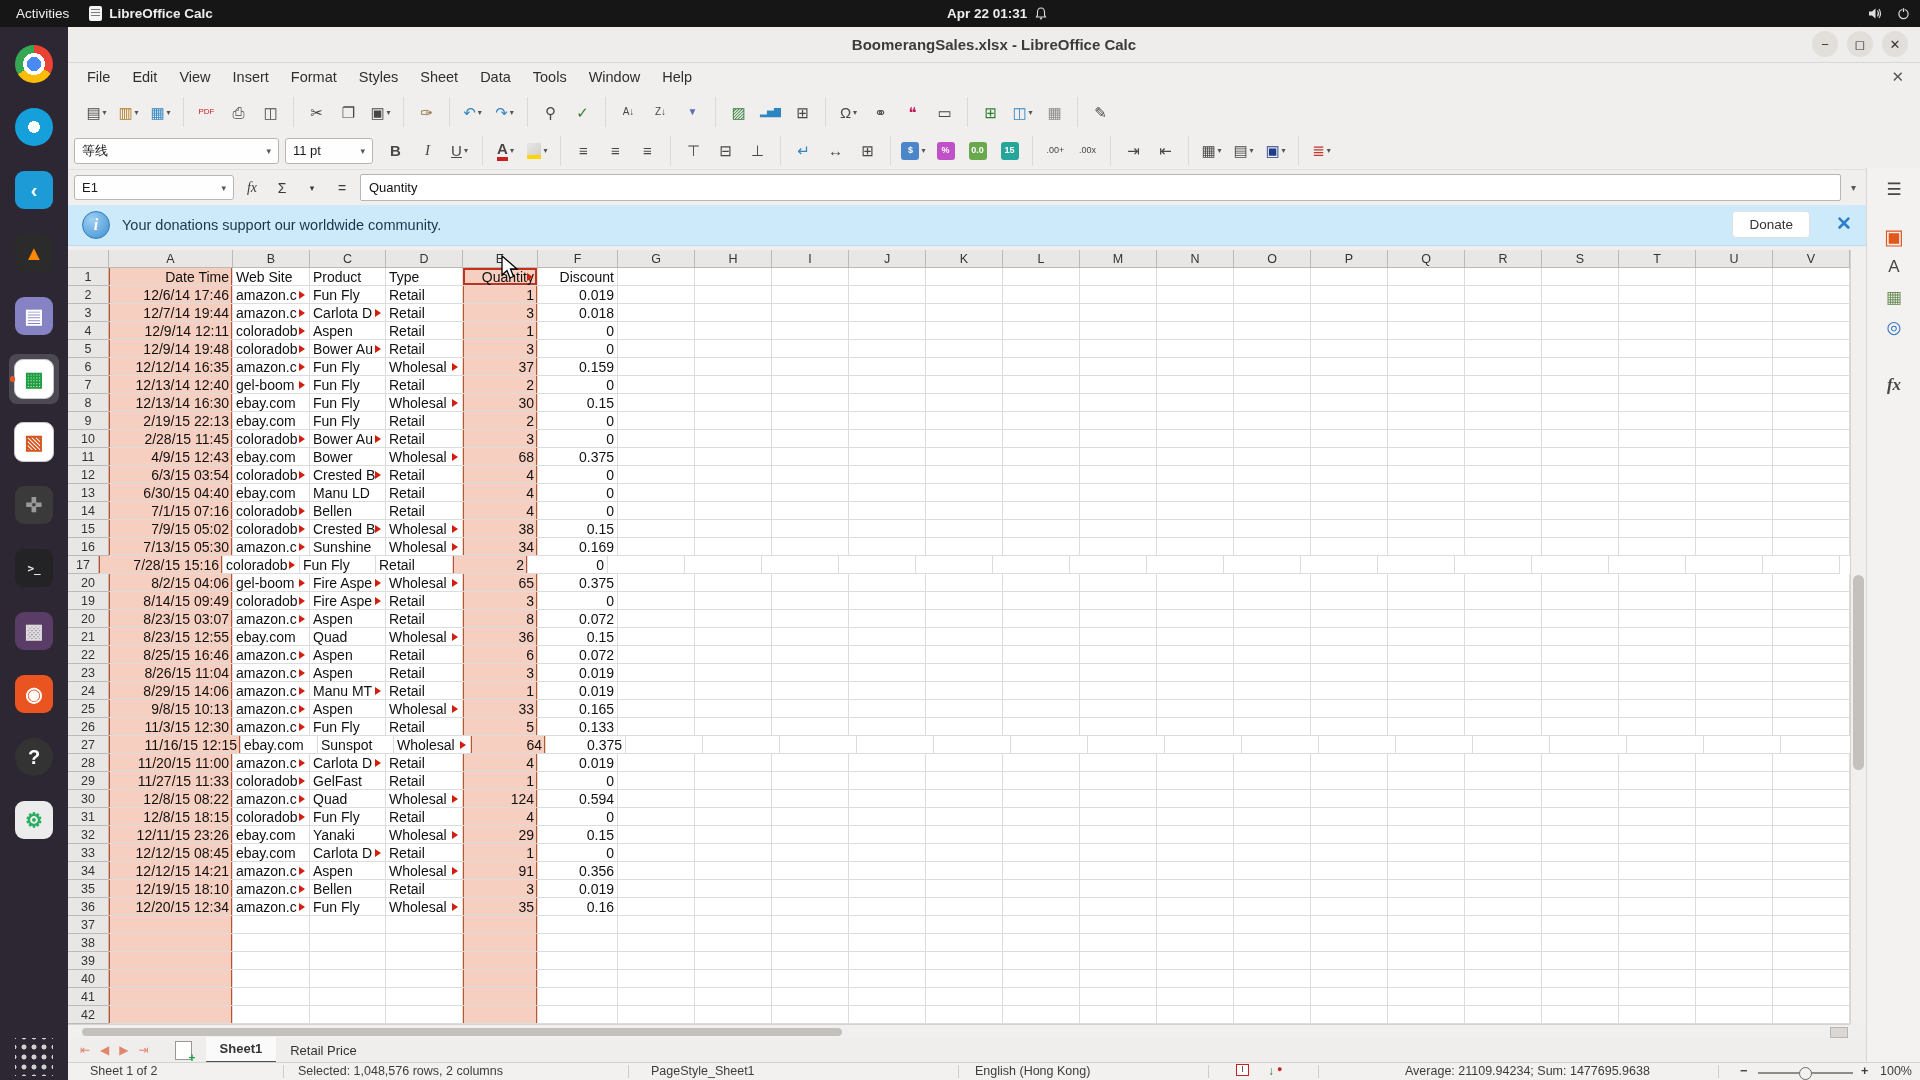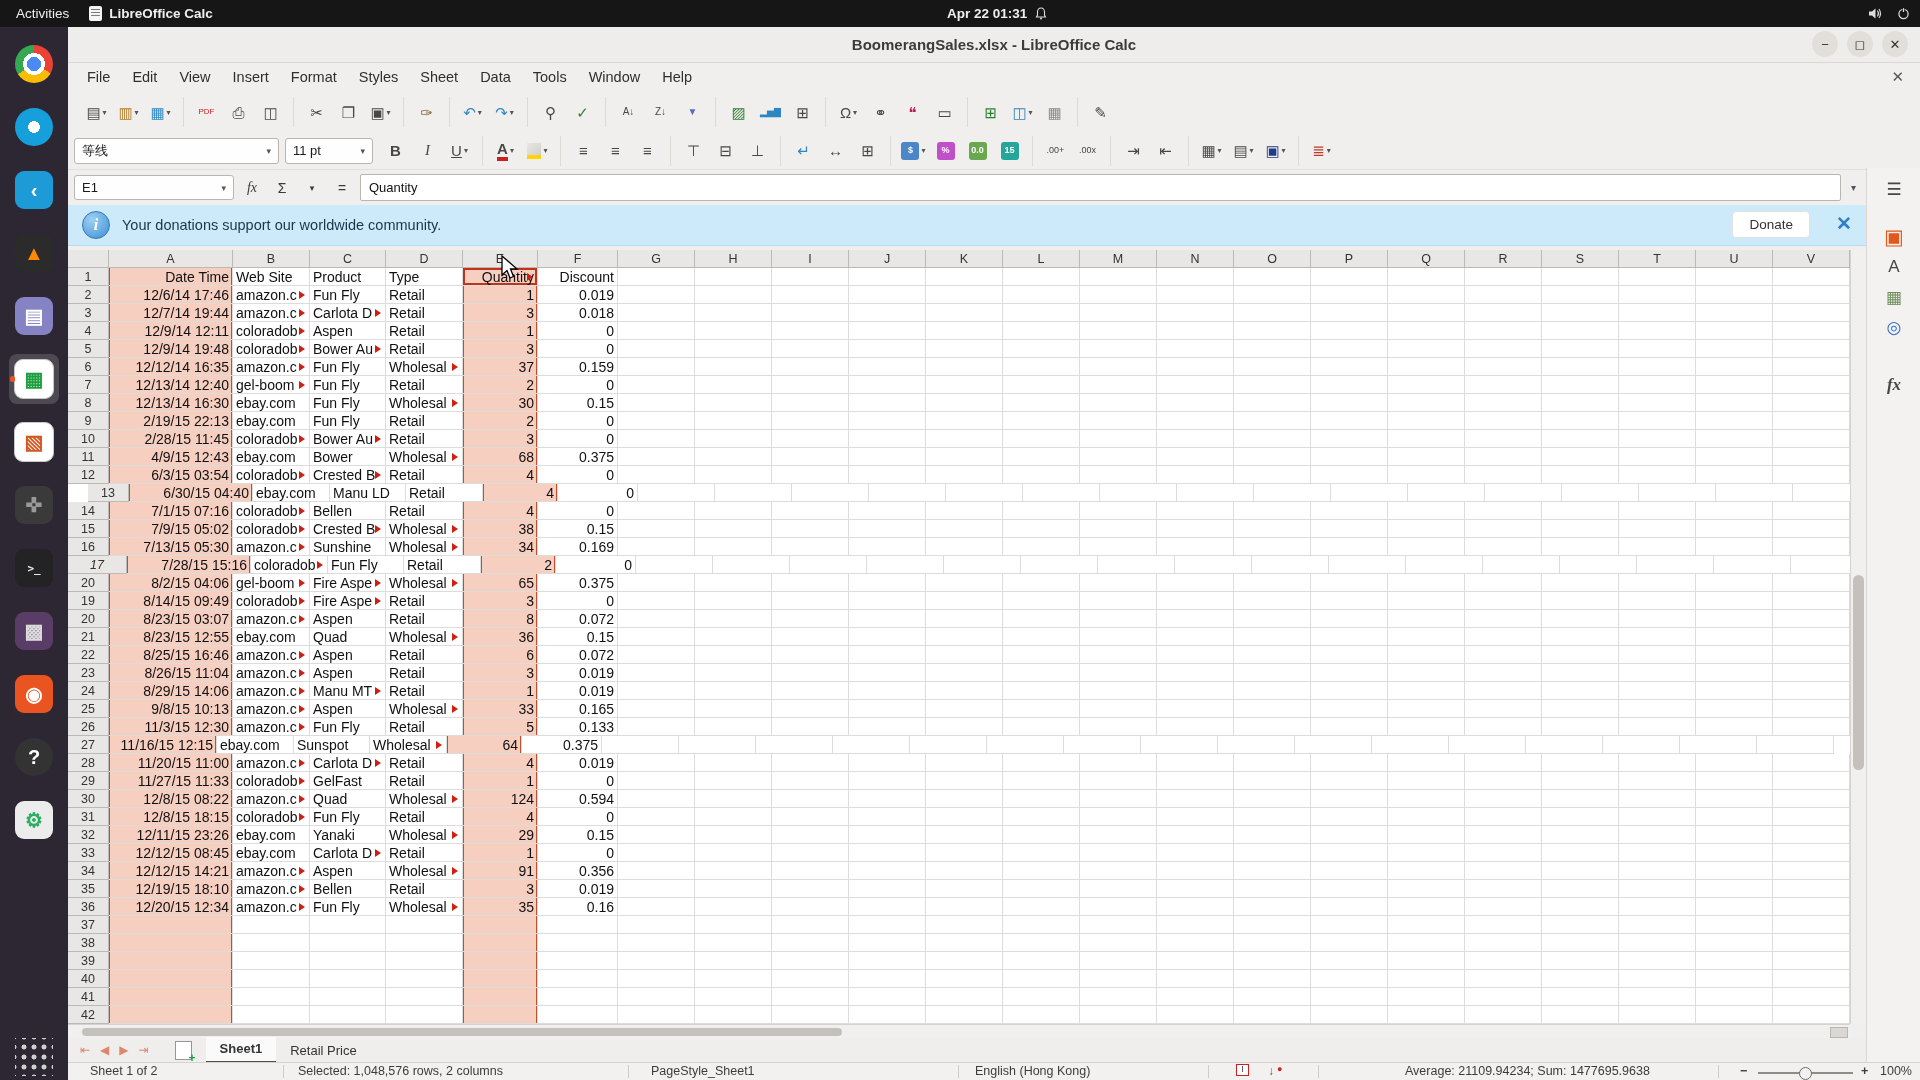--- a/index.html
+++ b/index.html
@@ -810,21 +810,21 @@
       <div class="cell" data-name="cell-O12" style="width: 77px;"></div>
       <div class="cell" data-name="cell-P12" style="width: 77px;"></div>
       <div class="cell" data-name="cell-Q12" style="width: 77px;"></div>
       <div class="cell" data-name="cell-R12" style="width: 77px;"></div>
       <div class="cell" data-name="cell-S12" style="width: 77px;"></div>
       <div class="cell" data-name="cell-T12" style="width: 77px;"></div>
       <div class="cell" data-name="cell-U12" style="width: 77px;"></div>
       <div class="cell" data-name="cell-V12" style="width: 77px;"></div>
     </div>
     <div class="g-row" data-name="sheet-row">
-      <div class="rh" data-name="row-header-13" style="width: 41px; margin-left: 20px;">13</div>
+      <div class="rh" data-name="row-header-13" style="width: 41px;">13</div>
       <div class="cell sel r" data-name="cell-A13" style="width: 124px;">6/30/15 04:40</div>
       <div class="cell" data-name="cell-B13" style="width: 77px;">ebay.com</div>
       <div class="cell" data-name="cell-C13" style="width: 76px;">Manu LD</div>
       <div class="cell" data-name="cell-D13" style="width: 77px;">Retail</div>
       <div class="cell sel r" data-name="cell-E13" style="width: 75px;">4</div>
       <div class="cell r" data-name="cell-F13" style="width: 80px;">0</div>
       <div class="cell" data-name="cell-G13" style="width: 77px;"></div>
       <div class="cell" data-name="cell-H13" style="width: 77px;"></div>
       <div class="cell" data-name="cell-I13" style="width: 77px;"></div>
       <div class="cell" data-name="cell-J13" style="width: 77px;"></div>
@@ -910,21 +910,21 @@
       <div class="cell" data-name="cell-O16" style="width: 77px;"></div>
       <div class="cell" data-name="cell-P16" style="width: 77px;"></div>
       <div class="cell" data-name="cell-Q16" style="width: 77px;"></div>
       <div class="cell" data-name="cell-R16" style="width: 77px;"></div>
       <div class="cell" data-name="cell-S16" style="width: 77px;"></div>
       <div class="cell" data-name="cell-T16" style="width: 77px;"></div>
       <div class="cell" data-name="cell-U16" style="width: 77px;"></div>
       <div class="cell" data-name="cell-V16" style="width: 77px;"></div>
     </div>
     <div class="g-row" data-name="sheet-row">
-      <div class="rh" data-name="row-header-17" style="width: 59px; font-style: italic;">17</div>
+      <div class="rh" data-name="row-header-17" style="width: 31px;">17</div>
       <div class="cell sel r" data-name="cell-A17" style="width: 124px;">7/28/15 15:16</div>
       <div class="cell ovf" data-name="cell-B17" style="width: 77px;">coloradob</div>
       <div class="cell" data-name="cell-C17" style="width: 76px;">Fun Fly</div>
       <div class="cell" data-name="cell-D17" style="width: 77px;">Retail</div>
       <div class="cell sel r" data-name="cell-E17" style="width: 75px;">2</div>
       <div class="cell r" data-name="cell-F17" style="width: 80px;">0</div>
       <div class="cell" data-name="cell-G17" style="width: 77px;"></div>
       <div class="cell" data-name="cell-H17" style="width: 77px;"></div>
       <div class="cell" data-name="cell-I17" style="width: 77px;"></div>
       <div class="cell" data-name="cell-J17" style="width: 77px;"></div>
@@ -1161,21 +1161,21 @@
       <div class="cell" data-name="cell-P26" style="width: 77px;"></div>
       <div class="cell" data-name="cell-Q26" style="width: 77px;"></div>
       <div class="cell" data-name="cell-R26" style="width: 77px;"></div>
       <div class="cell" data-name="cell-S26" style="width: 77px;"></div>
       <div class="cell" data-name="cell-T26" style="width: 77px;"></div>
       <div class="cell" data-name="cell-U26" style="width: 77px;"></div>
       <div class="cell" data-name="cell-V26" style="width: 77px;"></div>
     </div>
     <div class="g-row" data-name="sheet-row">
       <div class="rh" data-name="row-header-27" style="width: 41px;">27</div>
-      <div class="cell sel r" data-name="cell-A27" style="width: 108px;">11/16/15 12:15</div>
+      <div class="cell sel r" data-name="cell-A27" style="width: 132px;">11/16/15 12:15</div>
       <div class="cell" data-name="cell-B27" style="width: 77px;">ebay.com</div>
       <div class="cell" data-name="cell-C27" style="width: 76px;">Sunspot</div>
       <div class="cell ovf" data-name="cell-D27" style="width: 77px;">Wholesal</div>
       <div class="cell sel r" data-name="cell-E27" style="width: 75px;">64</div>
       <div class="cell r" data-name="cell-F27" style="width: 80px;">0.375</div>
       <div class="cell" data-name="cell-G27" style="width: 77px;"></div>
       <div class="cell" data-name="cell-H27" style="width: 77px;"></div>
       <div class="cell" data-name="cell-I27" style="width: 77px;"></div>
       <div class="cell" data-name="cell-J27" style="width: 77px;"></div>
       <div class="cell" data-name="cell-K27" style="width: 77px;"></div>

